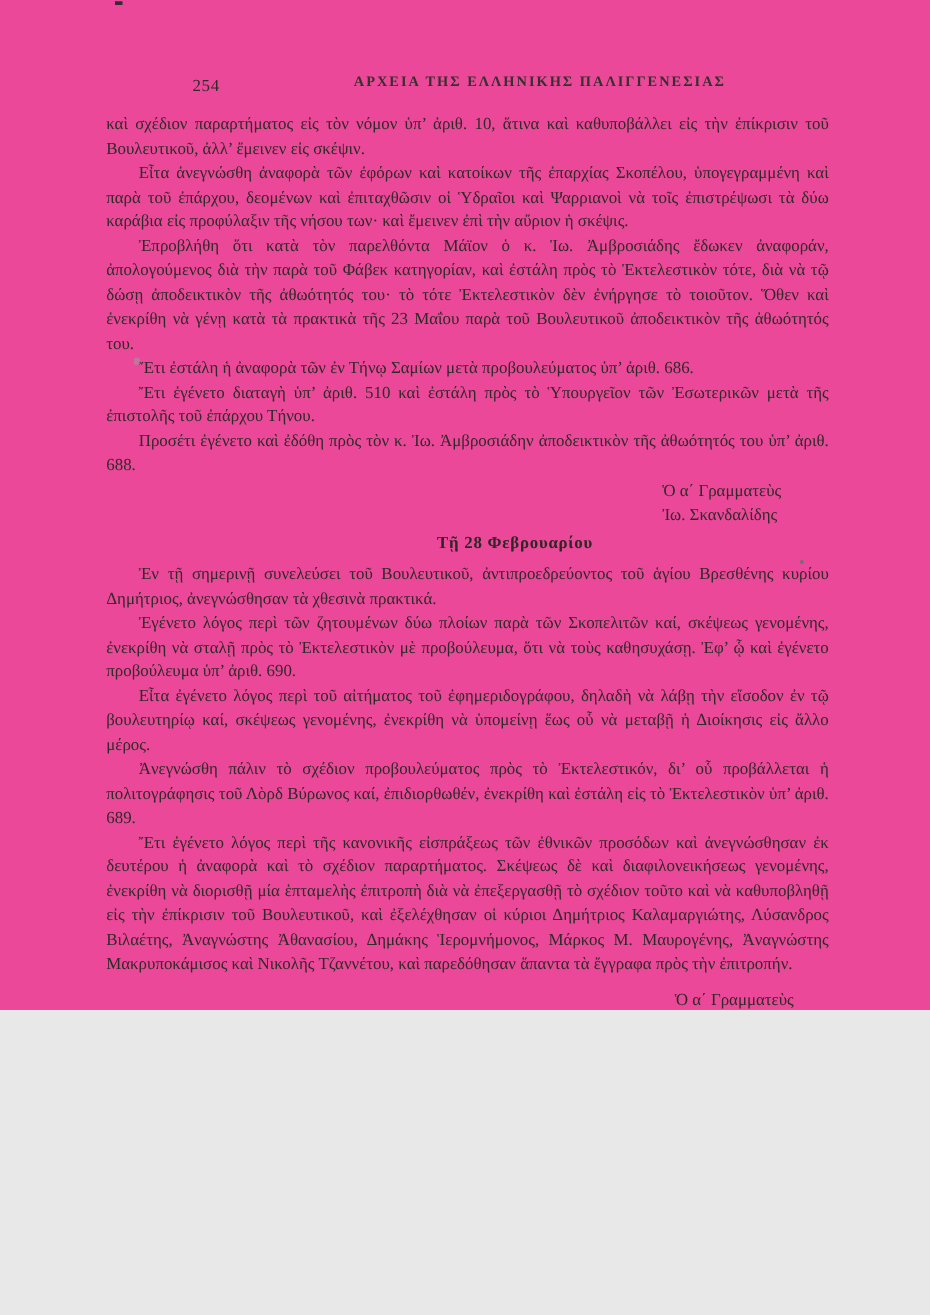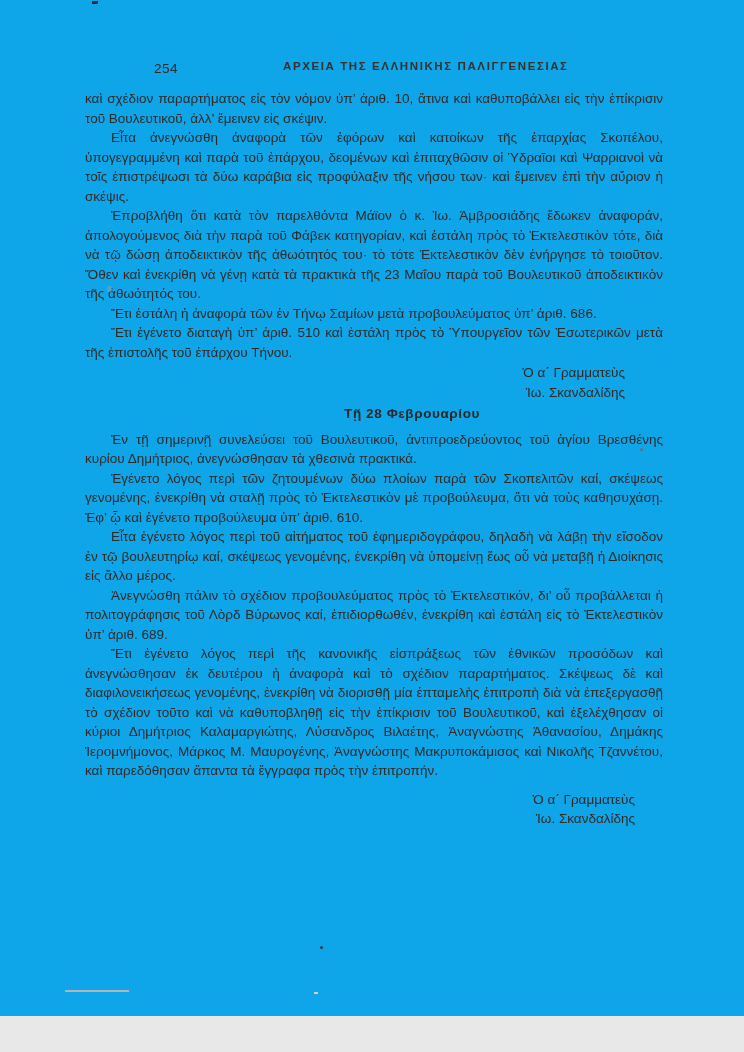--- a/index.html
+++ b/index.html
@@ -1,23 +1,23 @@
 <!DOCTYPE html>
 <html><head>
 <meta charset="utf-8">
 <style>
   html, body { margin: 0; padding: 0; background: #e8e8e8; }
   .page {
     position: relative;
     width: 744px;
-    height: 1016px;
+    height: 808px;
     margin: 0 auto;
-    background: #0ea5e9;
+    background: #ec4899;
     overflow: hidden;
-    font-family: Liberation Sans, sans-serif;
+    font-family: Liberation Serif, serif;
     color: #2e2b28;
   }
   
   .page-num {
     position: absolute;
     left: 154px;
     top: 61px;
     font-size: 13.5px;
     letter-spacing: 0.5px;
   }
@@ -42,21 +42,21 @@
     text-align: justify;
   }
   .content p {
     margin: 0;
     text-indent: 26px;
   }
   .content p.no-indent { text-indent: 0; }
   .signature {
     width: max-content;
     margin: 1px 38px 1px auto;
-    text-align: right;
+    text-align: left;
     line-height: 19.5px;
     text-indent: 0;
   }
   .signature.second { margin-top: 9px; margin-right: 28px; }
   .date-heading {
     width: max-content;
     margin: 2px auto 6px;
     transform: translateX(38px);
     font-size: 13.5px;
     font-weight: bold;
@@ -80,30 +80,31 @@
   <span class="page-num">254</span>
   <span class="running-title">ΑΡΧΕΙΑ ΤΗΣ ΕΛΛΗΝΙΚΗΣ ΠΑΛΙΓΓΕΝΕΣΙΑΣ</span>
 
   <div class="content">
 
     <p class="no-indent">καὶ σχέδιον παραρτήματος εἰς τὸν νόμον ὑπ’ ἀριθ. 10, ἅτινα καὶ καθυποβάλλει εἰς τὴν ἐπίκρισιν τοῦ Βουλευτικοῦ, ἀλλ’ ἔμεινεν εἰς σκέψιν.</p>
     <p>Εἶτα ἀνεγνώσθη ἀναφορὰ τῶν ἐφόρων καὶ κατοίκων τῆς ἐπαρχίας Σκοπέλου, ὑπογεγραμμένη καὶ παρὰ τοῦ ἐπάρχου, δεομένων καὶ ἐπιταχθῶσιν οἱ Ὑδραῖοι καὶ Ψαρριανοὶ νὰ τοῖς ἐπιστρέψωσι τὰ δύω καράβια εἰς προφύλαξιν τῆς νήσου των· καὶ ἔμεινεν ἐπὶ τὴν αὔριον ἡ σκέψις.</p>
     <p>Ἐπροβλήθη ὅτι κατὰ τὸν παρελθόντα Μάϊον ὁ κ. Ἰω. Ἀμβροσιάδης ἔδωκεν ἀναφοράν, ἀπολογούμενος διὰ τὴν παρὰ τοῦ Φάβεκ κατηγορίαν, καὶ ἐστάλη πρὸς τὸ Ἐκτελεστικὸν τότε, διὰ νὰ τῷ δώσῃ ἀποδεικτικὸν τῆς ἀθωότητός του· τὸ τότε Ἐκτελεστικὸν δὲν ἐνήργησε τὸ τοιοῦτον. Ὅθεν καὶ ἐνεκρίθη νὰ γένῃ κατὰ τὰ πρακτικὰ τῆς 23 Μαΐου παρὰ τοῦ Βουλευτικοῦ ἀποδεικτικὸν τῆς ἀθωότητός του.</p>
     <p>Ἔτι ἐστάλη ἡ ἀναφορὰ τῶν ἐν Τήνῳ Σαμίων μετὰ προβουλεύματος ὑπ’ ἀριθ. 686.</p>
     <p>Ἔτι ἐγένετο διαταγὴ ὑπ’ ἀριθ. 510 καὶ ἐστάλη πρὸς τὸ Ὑπουργεῖον τῶν Ἐσωτερικῶν μετὰ τῆς ἐπιστολῆς τοῦ ἐπάρχου Τήνου.</p>
+    <p>Προσέτι ἐγένετο καὶ ἐδόθη πρὸς τὸν κ. Ἰω. Ἀμβροσιάδην ἀποδεικτικὸν τῆς ἀθωότητός του ὑπ’ ἀριθ. 688.</p>
 
     <div class="signature">
       <div>Ὁ α΄ Γραμματεὺς</div>
       <div>Ἰω. Σκανδαλίδης</div>
     </div>
 
     <div class="date-heading">Τῇ 28 Φεβρουαρίου</div>
 
     <p>Ἐν τῇ σημερινῇ συνελεύσει τοῦ Βουλευτικοῦ, ἀντιπροεδρεύοντος τοῦ ἁγίου Βρεσθένης κυρίου Δημήτριος, ἀνεγνώσθησαν τὰ χθεσινὰ πρακτικά.</p>
-    <p>Ἐγένετο λόγος περὶ τῶν ζητουμένων δύω πλοίων παρὰ τῶν Σκοπελιτῶν καί, σκέψεως γενομένης, ἐνεκρίθη νὰ σταλῇ πρὸς τὸ Ἐκτελεστικὸν μὲ προβούλευμα, ὅτι νὰ τοὺς καθησυχάσῃ. Ἐφ’ ᾧ καὶ ἐγένετο προβούλευμα ὑπ’ ἀριθ. 610.</p>
+    <p>Ἐγένετο λόγος περὶ τῶν ζητουμένων δύω πλοίων παρὰ τῶν Σκοπελιτῶν καί, σκέψεως γενομένης, ἐνεκρίθη νὰ σταλῇ πρὸς τὸ Ἐκτελεστικὸν μὲ προβούλευμα, ὅτι νὰ τοὺς καθησυχάσῃ. Ἐφ’ ᾧ καὶ ἐγένετο προβούλευμα ὑπ’ ἀριθ. 690.</p>
     <p>Εἶτα ἐγένετο λόγος περὶ τοῦ αἰτήματος τοῦ ἐφημεριδογράφου, δηλαδὴ νὰ λάβῃ τὴν εἴσοδον ἐν τῷ βουλευτηρίῳ καί, σκέψεως γενομένης, ἐνεκρίθη νὰ ὑπομείνῃ ἕως οὗ νὰ μεταβῇ ἡ Διοίκησις εἰς ἄλλο μέρος.</p>
     <p>Ἀνεγνώσθη πάλιν τὸ σχέδιον προβουλεύματος πρὸς τὸ Ἐκτελεστικόν, δι’ οὗ προβάλλεται ἡ πολιτογράφησις τοῦ Λὸρδ Βύρωνος καί, ἐπιδιορθωθέν, ἐνεκρίθη καὶ ἐστάλη εἰς τὸ Ἐκτελεστικὸν ὑπ’ ἀριθ. 689.</p>
     <p>Ἔτι ἐγένετο λόγος περὶ τῆς κανονικῆς εἰσπράξεως τῶν ἐθνικῶν προσόδων καὶ ἀνεγνώσθησαν ἐκ δευτέρου ἡ ἀναφορὰ καὶ τὸ σχέδιον παραρτήματος. Σκέψεως δὲ καὶ διαφιλονεικήσεως γενομένης, ἐνεκρίθη νὰ διορισθῇ μία ἑπταμελὴς ἐπιτροπὴ διὰ νὰ ἐπεξεργασθῇ τὸ σχέδιον τοῦτο καὶ νὰ καθυποβληθῇ εἰς τὴν ἐπίκρισιν τοῦ Βουλευτικοῦ, καὶ ἐξελέχθησαν οἱ κύριοι Δημήτριος Καλαμαργιώτης, Λύσανδρος Βιλαέτης, Ἀναγνώστης Ἀθανασίου, Δημάκης Ἱερομνήμονος, Μάρκος Μ. Μαυρογένης, Ἀναγνώστης Μακρυποκάμισος καὶ Νικολῆς Τζαννέτου, καὶ παρεδόθησαν ἅπαντα τὰ ἔγγραφα πρὸς τὴν ἐπιτροπήν.</p>
 
     <div class="signature second">
       <div>Ὁ α΄ Γραμματεὺς</div>
       <div>Ἰω. Σκανδαλίδης</div>
     </div>
 
   </div>

